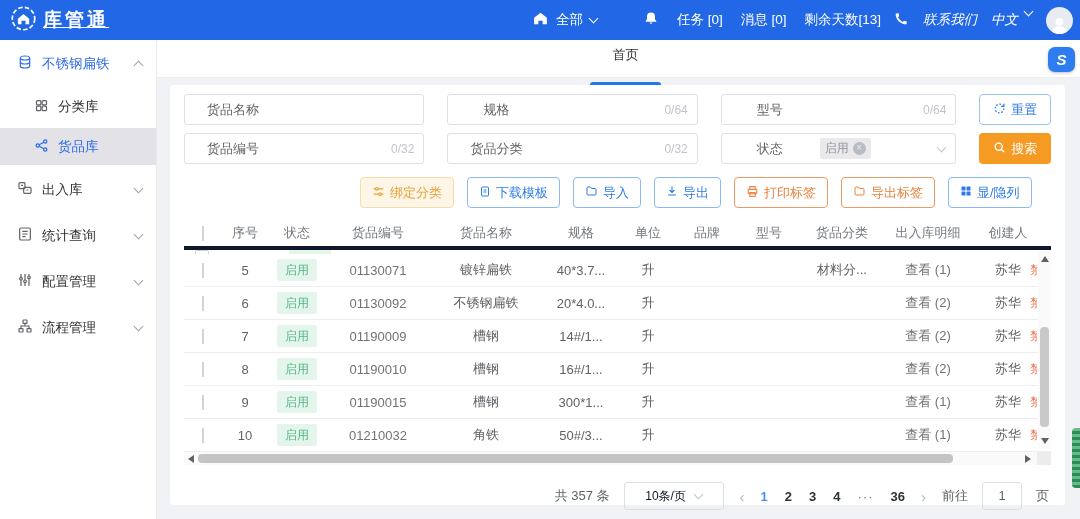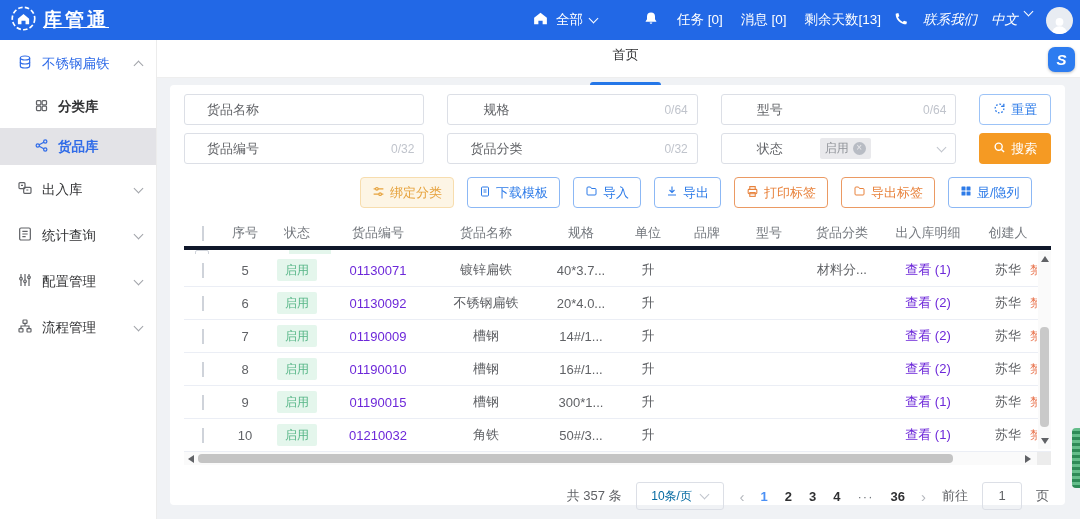--- a/index.html
+++ b/index.html
@@ -17,21 +17,21 @@
   .hgrp { display:flex; align-items:flex-start; gap:7px; }
   .chev { width:7px; height:7px; border-right:1.5px solid currentColor; border-bottom:1.5px solid currentColor;
     transform:rotate(45deg); margin-top:-3px; display:inline-block; }
   .chev.up { transform:rotate(-135deg); margin-top:3px; }
   .avatar { width:27px; height:27px; border-radius:50%; background:#e8ecf2; display:flex; align-items:flex-end; justify-content:center; overflow:hidden; }
 
   
   .sidebar { position:absolute; top:40px; left:0; width:157px; bottom:0; background:#fff; border-right:1px solid #ececec; padding-top:2px; }
   .snav { display:flex; align-items:center; font-size:13.5px; color:#303133; position:relative; cursor:pointer; }
   .sparent { height:43px; padding-left:17px; gap:9px; }
-  .schild  { height:37px; padding-left:34px; gap:9px;font-weight:bold; }
+  .schild  { height:37px; padding-left:34px; gap:9px; }
   .snav .achev { position:absolute; right:14px; color:#a0a3a9; }
   .active-parent { color:#2f6be8; }
   .selected { background:#e3e3e7; color:#2f6be8; }
   .sgap { height:3px; }
 
   
   .main { position:absolute; left:157px; top:40px; right:0; bottom:0; background:#f0f2f5; }
   .tabbar { height:38px; background:#fff; border-bottom:1px solid #eeeeee; display:flex; align-items:center; padding-left:14px; gap:12px;flex-direction:column; }
   .tab { font-size:13px; color:#303133; padding:6px 10px; cursor:pointer; }
   .tab.active { background:#2577e8; color:#fff; border-radius:3px; padding:6px 16px; }
@@ -69,41 +69,41 @@
   .tablewrap { position:relative; }
   .thead, .trow { display:flex; align-items:center; }
   .thead { height:30px; font-size:13px; color:#73777d; border-bottom:4px solid #0f172a; }
   .trow { height:33px; font-size:13px; color:#606266; border-bottom:1px solid #ebeef5; }
   .cell { text-align:center; flex:none; overflow:hidden; white-space:nowrap; }
   .c-chk{width:38px;} .c-seq{width:46px;} .c-st{width:58px;} .c-code{width:104px;}
   .c-name{width:112px;} .c-spec{width:78px;} .c-unit{width:56px;text-align:center;} .c-brand{width:62px;}
   .c-model{width:62px;} .c-cat{width:84px;} .c-io{width:88px;} .c-cr{width:72px;}
   .cbx { width:14px; height:14px; border:1px solid #cfd3da; border-radius:2px; margin:0 auto; background:#fff; cursor:pointer; }
   .badge { display:inline-block; background:#e4f6ec; color:#55b586; font-size:12px; padding:2.5px 8px; border-radius:2px; }
-  .link { color:#6d28d9; cursor:pointer; }
+  .link { color:#737373; cursor:pointer; }
   .sliver { height:4px; overflow:hidden; position:relative; }
   .sliver-chk { position:absolute; left:11px; top:0; width:14px; height:8px; border:1px solid #cfd3da; border-radius:2px; }
   .sliver-badge { position:absolute; left:105px; top:0; width:42px; height:8px; background:#e4f6ec; }
   .op-sliver { position:absolute; right:14px; width:7px; overflow:hidden; color:#e8714a; font-size:12px; }
 
   
   .vscroll { position:absolute; top:31px; right:0; width:13px; height:198px; background:#fafafa; }
   .tri { width:0; height:0; margin:0 auto; }
   .tri-up { border-left:4px solid transparent; border-right:4px solid transparent; border-bottom:6px solid #606266; margin-top:5px; }
   .tri-dn { border-left:4px solid transparent; border-right:4px solid transparent; border-top:6px solid #606266; position:absolute; bottom:5px; left:2.5px; }
   .vthumb { position:absolute; top:76px; left:2px; width:9px; height:100px; background:#c9c9c9; border-radius:4px; }
   .hscroll { position:relative; height:13px; background:#fafafa; margin-top:0; }
   .tri-l { position:absolute; left:4px; top:3px; border-top:4px solid transparent; border-bottom:4px solid transparent; border-right:6px solid #606266; }
   .tri-r { position:absolute; right:20px; top:3px; border-top:4px solid transparent; border-bottom:4px solid transparent; border-left:6px solid #606266; }
   .hthumb { position:absolute; left:14px; top:2px; height:9px; width:755px; background:#c4c4c4; border-radius:4px; }
   .hcorner { position:absolute; right:0; top:0; width:14px; height:13px; background:#ececec; }
 
   
   .pagination { display:flex; align-items:center; justify-content:flex-end; gap:14px; margin-top:17px; font-size:13px; color:#606266; padding-right:2px; }
-  .psize { width:88px; height:28px; border:1px solid #dcdfe6; border-radius:3px; display:flex; align-items:center; justify-content:center; gap:9px; font-size:12px; color:#0369a1; cursor:pointer; }
+  .psize { width:100px; height:28px; border:1px solid #dcdfe6; border-radius:3px; display:flex; align-items:center; justify-content:center; gap:9px; font-size:12px; color:#0f172a; cursor:pointer; }
   .parrow { color:#b4b7bd; font-size:15px; cursor:pointer; padding:0 2px; }
   .pages { display:flex; gap:17px; font-weight:bold; color:#303133; }
   .pg { cursor:pointer; } .pg.on { color:#4a90f5; }
   .pg.dots { font-weight:normal; color:#73777d; letter-spacing:1px; }
   .goto-box { width:40px; height:28px; border:1px solid #dcdfe6; border-radius:3px; text-align:center; line-height:26px; }
 
   .grip { position:absolute; right:0; top:428px; width:8px; height:60px; border-radius:4px 0 0 4px;
     background:repeating-linear-gradient(0deg,#2e8b57 0 3px,#64bd8a 3px 6px); }
   svg { flex:none; }
 </style>

